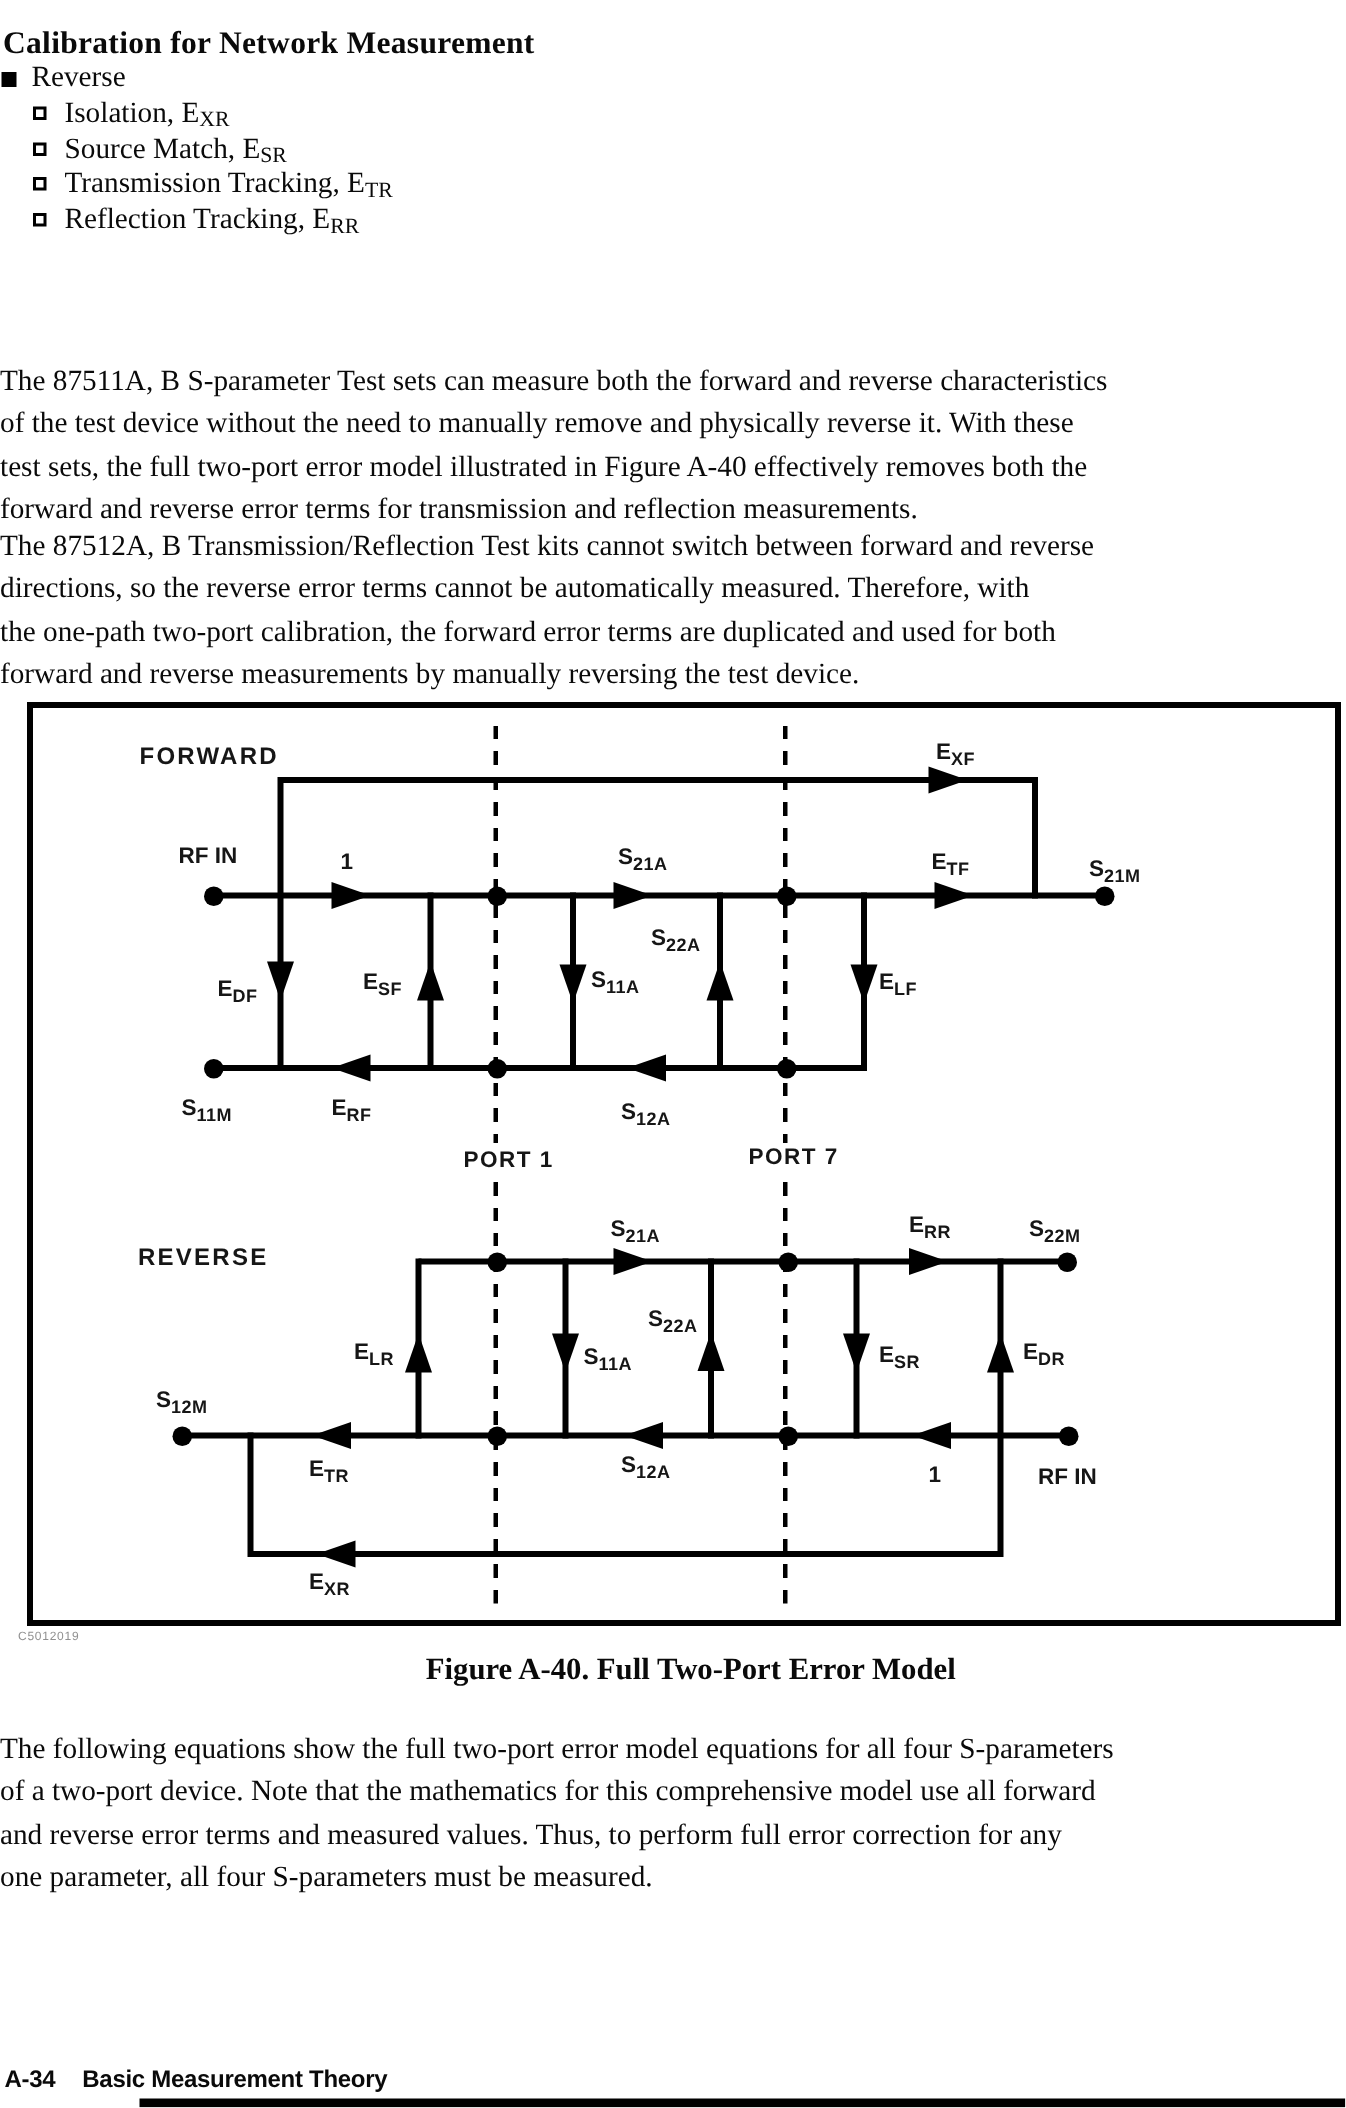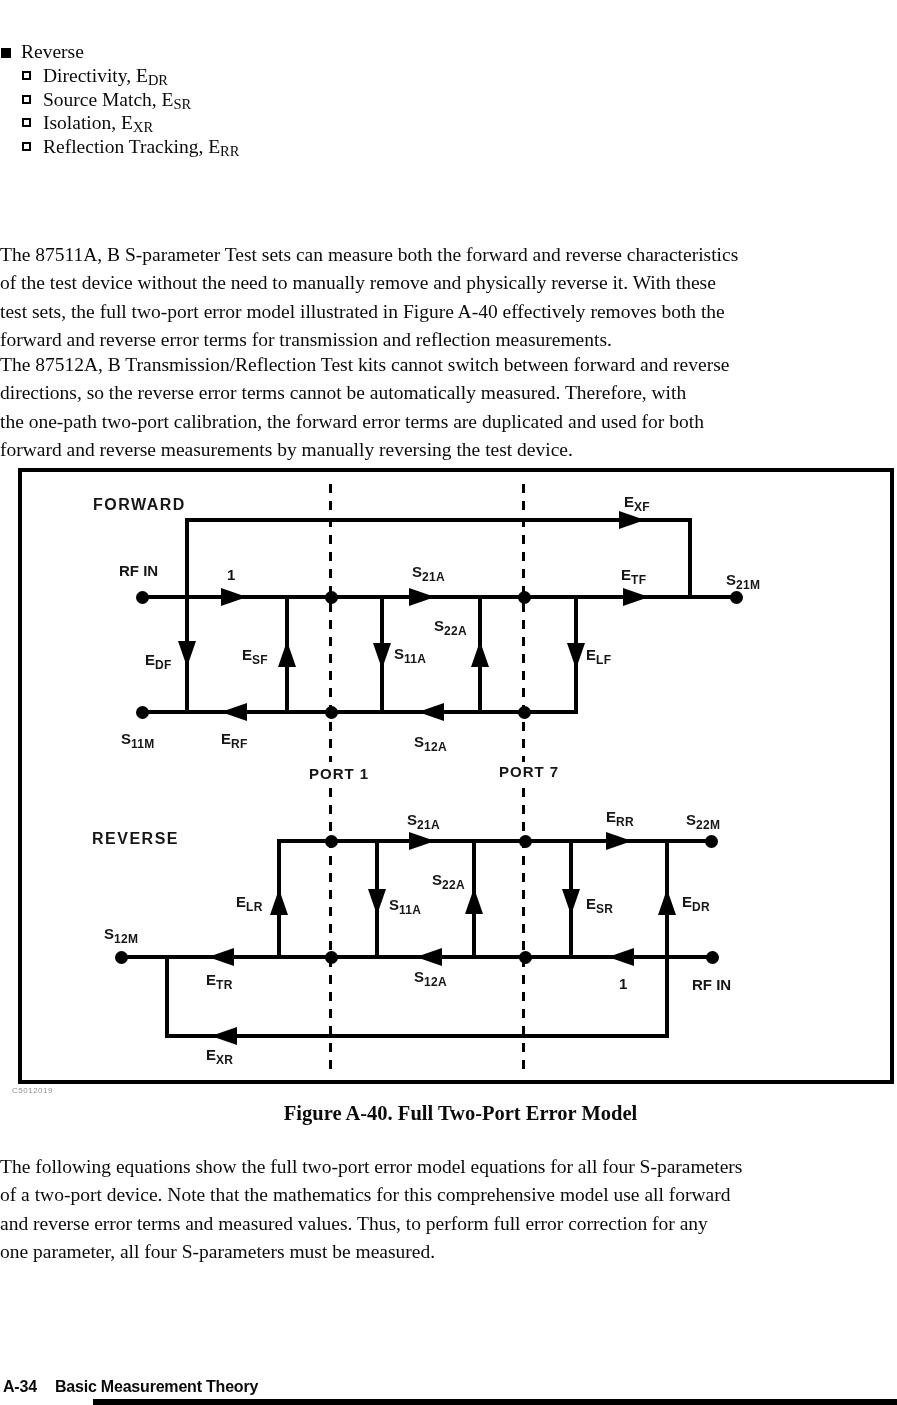--- a/index.html
+++ b/index.html
@@ -51,26 +51,27 @@
       color:#161616;white-space:nowrap;line-height:1;}
   .fl .sub{font-size:12px;position:relative;top:4px;letter-spacing:.3px;}
   .fl.big{font-size:16px;letter-spacing:1.5px;}
   .fl.port{letter-spacing:1px;}
 </style>
 </head>
 <body>
 
 <div id="page">
 
+  <h1 id="doc-title">Calibration for Network Measurement</h1>
 
   <ul id="checklist">
     <li data-bullet="filled"><span class="bullet"></span><span>Reverse</span><span class="csub"></span></li>
-    <li data-bullet="open"><span class="bullet"></span><span>Directivity, E</span><span class="csub">DR</span></li>
+    <li data-bullet="open"><span class="bullet"></span><span>Isolation, E</span><span class="csub">XR</span></li>
     <li data-bullet="open"><span class="bullet"></span><span>Source Match, E</span><span class="csub">SR</span></li>
-    <li data-bullet="open"><span class="bullet"></span><span>Isolation, E</span><span class="csub">XR</span></li>
+    <li data-bullet="open"><span class="bullet"></span><span>Transmission Tracking, E</span><span class="csub">TR</span></li>
     <li data-bullet="open"><span class="bullet"></span><span>Reflection Tracking, E</span><span class="csub">RR</span></li>
   </ul>
 
   <p id="para1" class="para">The 87511A, B S-parameter Test sets can measure both the forward and reverse characteristics
 of the test device without the need to manually remove and physically reverse it.  With these
 test sets, the full two-port error model illustrated in Figure A-40 effectively removes both the
 forward and reverse error terms for transmission and reflection measurements.</p>
   <p id="para2" class="para">The 87512A, B Transmission/Reflection Test kits cannot switch between forward and reverse
 directions, so the reverse error terms cannot be automatically measured.  Therefore, with
 the one-path two-port calibration, the forward error terms are duplicated and used for both

